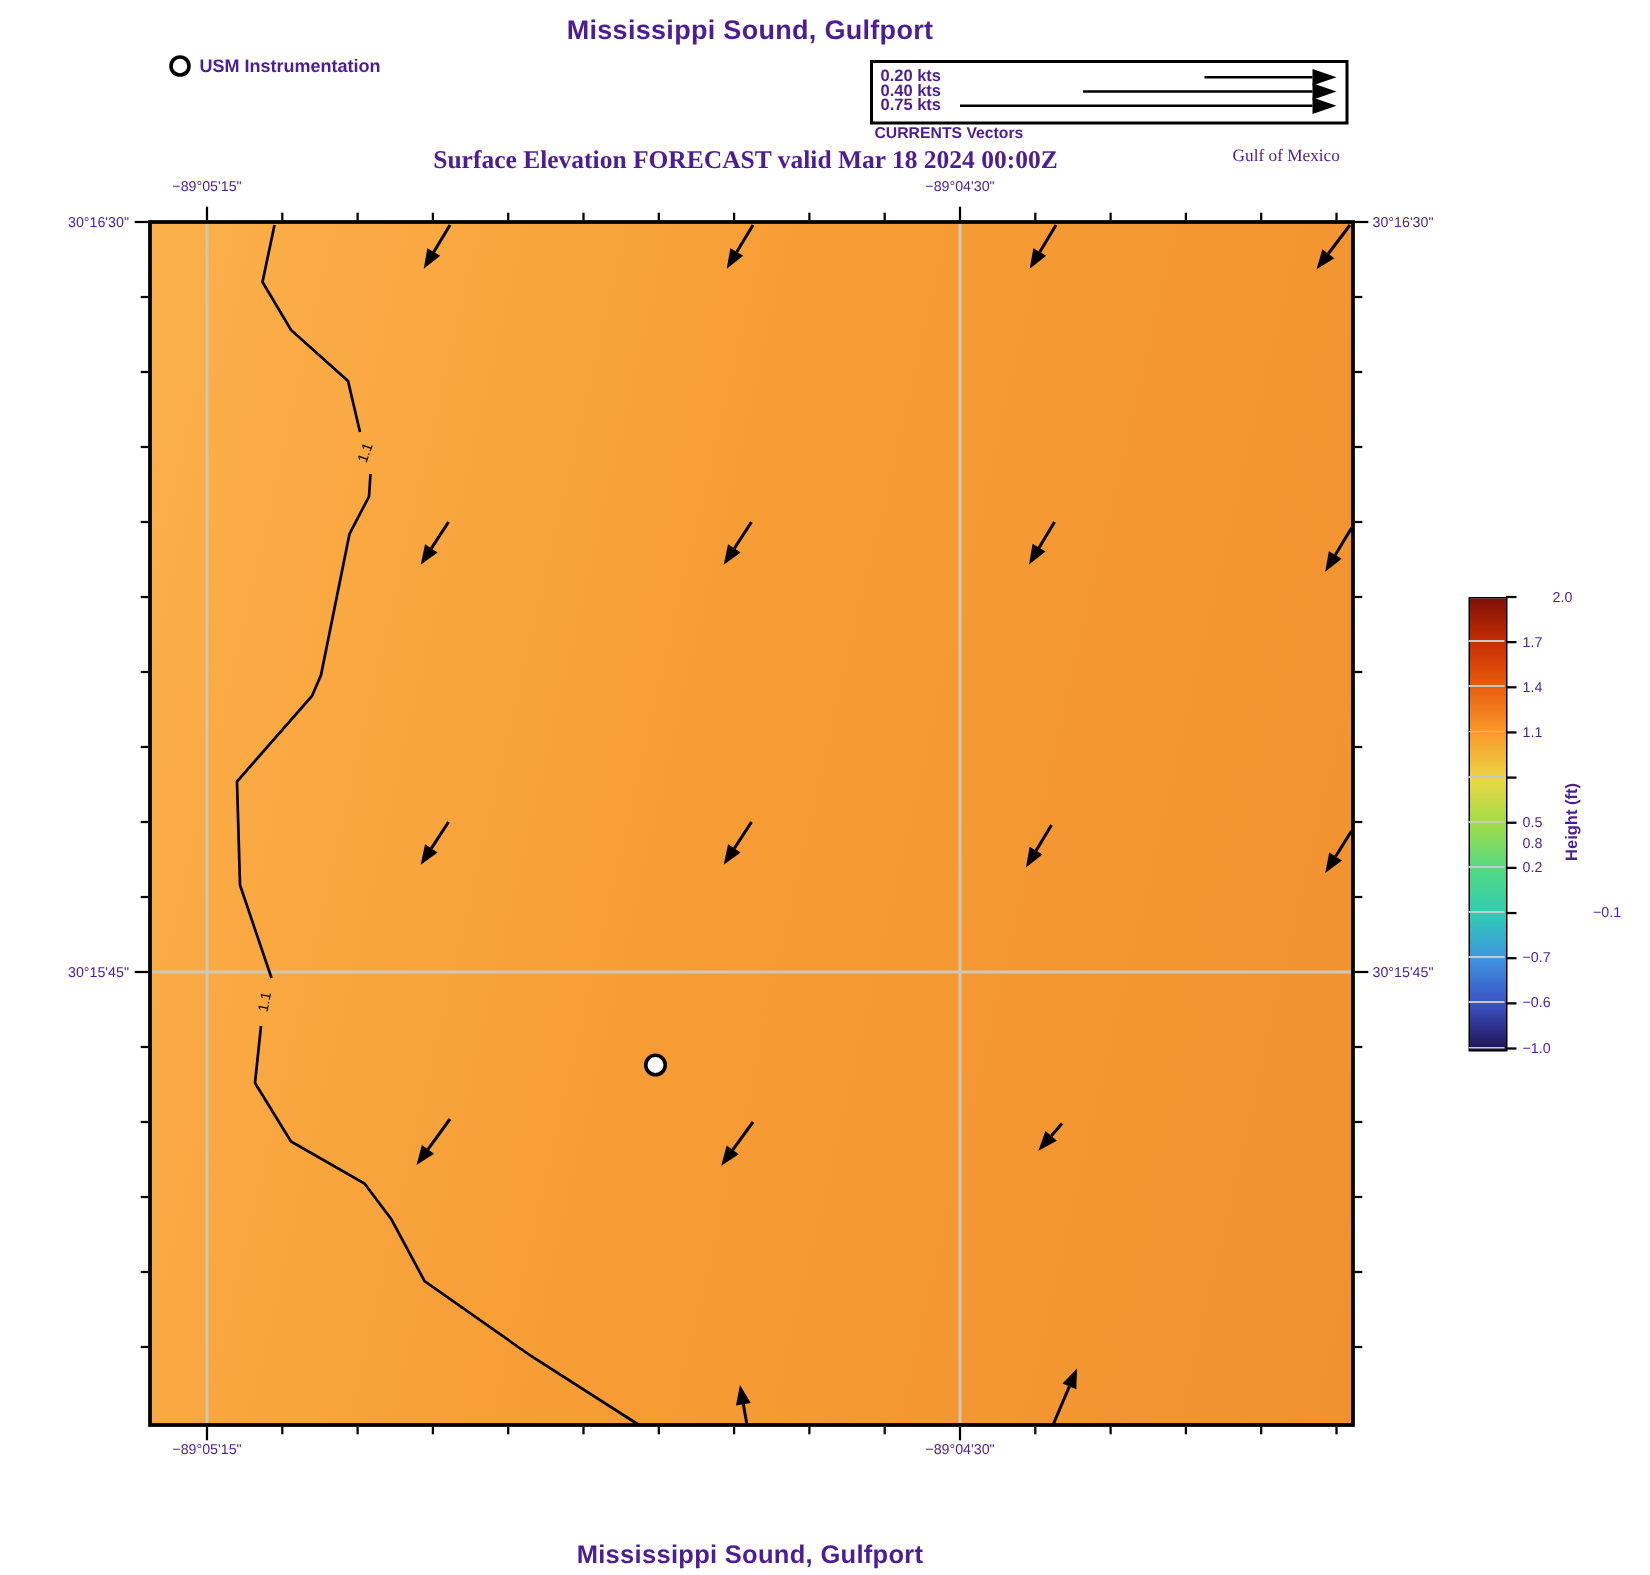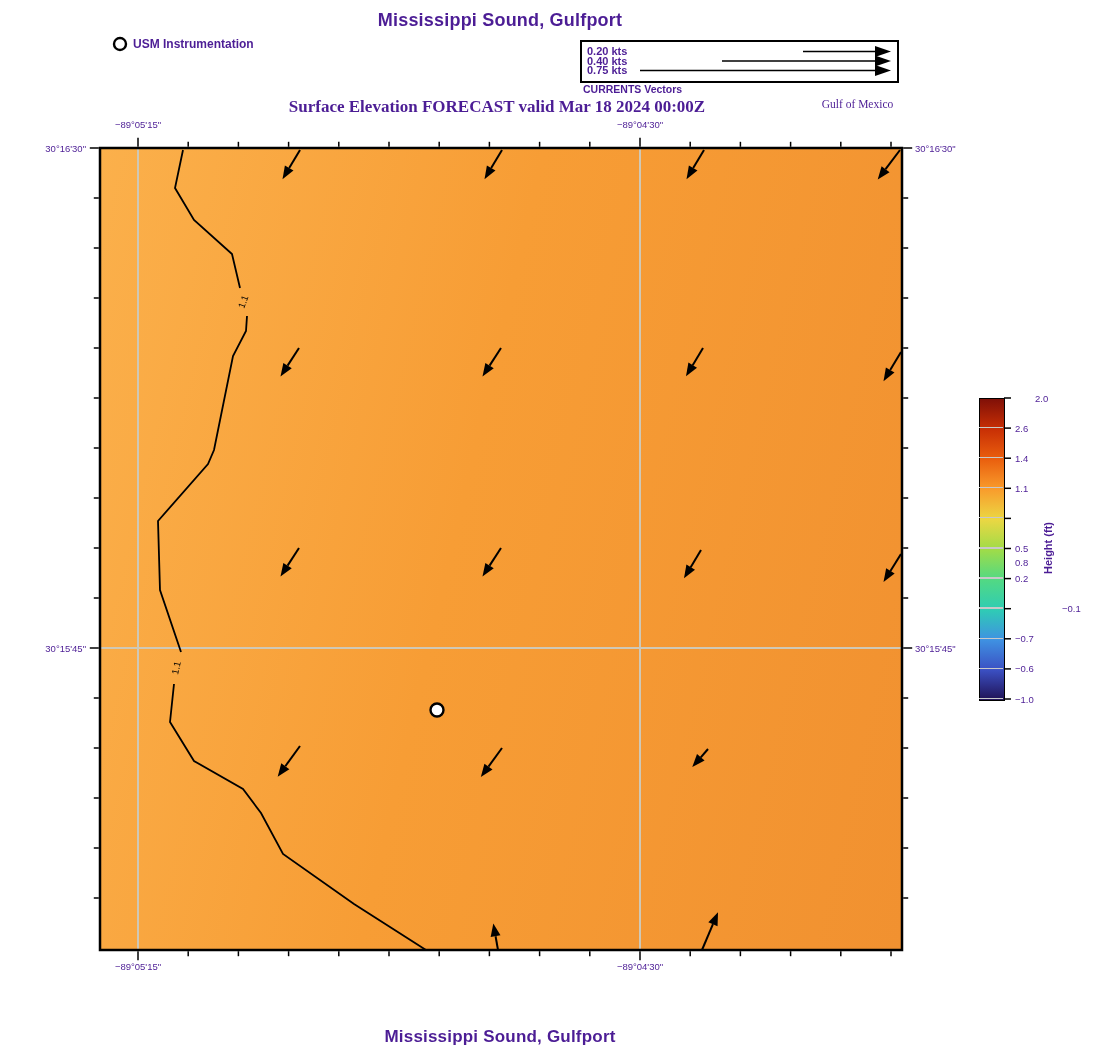--- a/index.html
+++ b/index.html
@@ -51,21 +51,21 @@
   <div class="abs axis-lbl" style="left:915px;top:143px;">30°16'30"</div>
   <div class="abs axis-lbl" style="left:915px;top:643px;">30°15'45"</div>
 
   <div class="abs" id="map-bg" style="background: linear-gradient(103deg, rgb(251, 176, 75) 0%, rgb(247, 157, 53) 45%, rgb(241, 145, 48) 100%);"></div>
 
   <div class="abs" id="colorbar" style="background: linear-gradient(rgb(128, 16, 7) 0%, rgb(200, 47, 5) 10%, rgb(234, 95, 14) 20%, rgb(249, 156, 44) 30%, rgb(235, 215, 67) 40%, rgb(160, 220, 72) 50%, rgb(82, 217, 131) 60%, rgb(47, 204, 180) 70%, rgb(63, 146, 226) 80%, rgb(59, 80, 195) 90%, rgb(32, 18, 86) 100%);"></div>
   <div class="abs" id="colorbar-lines"></div>
   <div class="abs" id="cb-title">Height (ft)</div>
   <div class="abs" id="cb-labels">
       <div class="abs cb-lbl" style="left: 1035px; top: 392.5px;">2.0</div>
-      <div class="abs cb-lbl" style="left: 1015px; top: 422.6px;">2.6</div>
+      <div class="abs cb-lbl" style="left: 1015px; top: 422.6px;">1.7</div>
       <div class="abs cb-lbl" style="left: 1015px; top: 452.7px;">1.4</div>
       <div class="abs cb-lbl" style="left: 1015px; top: 482.8px;">1.1</div>
       <div class="abs cb-lbl" style="left: 1015px; top: 512.9px; margin-top: 44px;">0.8</div>
       <div class="abs cb-lbl" style="left: 1015px; top: 543px;">0.5</div>
       <div class="abs cb-lbl" style="left: 1015px; top: 573.1px;">0.2</div>
       <div class="abs cb-lbl" style="left: 1062px; top: 603.2px;">−0.1</div>
       <div class="abs cb-lbl" style="left: 1015px; top: 633.3px;">−0.7</div>
       <div class="abs cb-lbl" style="left: 1015px; top: 663.4px;">−0.6</div>
       <div class="abs cb-lbl" style="left: 1015px; top: 693.5px;">−1.0</div>
     </div>

